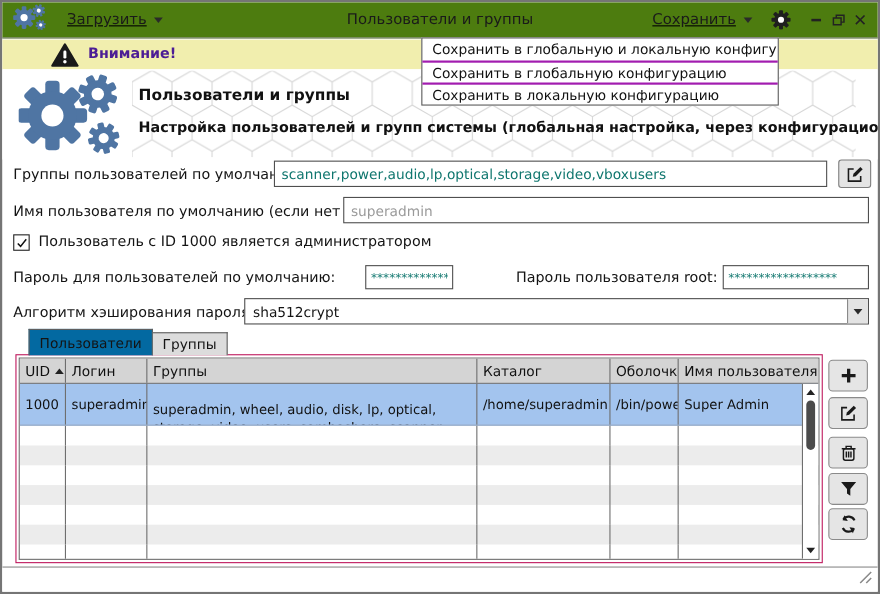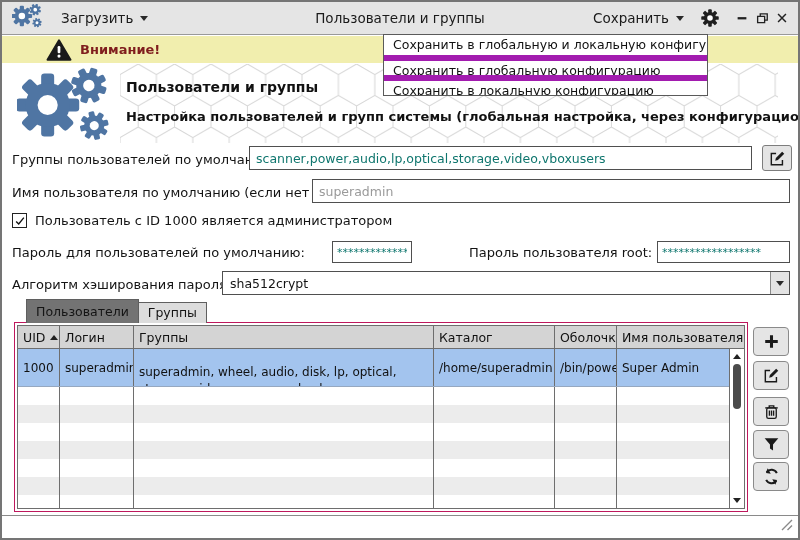--- a/index.html
+++ b/index.html
@@ -1,55 +1,55 @@
 <!DOCTYPE html>
 <html><head>
 <meta charset="utf-8">
 <style>
   html,body{margin:0;padding:0;background:#fff;}
   *{box-sizing:border-box;font-family:"DejaVu Sans","Liberation Sans",sans-serif;}
   .window{position:relative;width:800px;height:540px;border:2px solid #757575;background:#fff;overflow:hidden;}
   
-  .toolbar{position:absolute;left:0;top:0;right:0;height:33px;background:#e5e5e5;border-bottom:1px solid #9a9a9a;display:flex;align-items:center;}
+  .toolbar{position:absolute;left:0;top:0;right:0;height:33px;background:#4d7c0f;border-bottom:1px solid #9a9a9a;display:flex;align-items:center;text-decoration:underline;}
   .logo-sm{margin-left:10px;flex:0 0 auto;}
   .tb-btn{display:flex;align-items:center;gap:7px;font-size:13.5px;color:#1a1a1a;padding:4px 6px;cursor:default;}
   .tb-load{margin-left:12px;}
   .tb-title{position:absolute;left:50%;transform:translateX(-50%);font-size:13.5px;color:#1a1a1a;}
   .tb-right{margin-left:auto;display:flex;align-items:center;gap:11px;margin-right:8px;}
   .arr-down{width:0;height:0;border-left:4.5px solid transparent;border-right:4.5px solid transparent;border-top:5.5px solid #2a2a2a;}
   .winctl{display:flex;align-items:center;gap:4px;margin-left:4px;}
   .winctl .wbtn{width:16px;height:16px;display:flex;align-items:center;justify-content:center;}
   
   .warnbar{position:absolute;left:0;top:34px;right:0;height:27px;background:#f1eeae;display:flex;align-items:center;}
   .warn-icon{position:absolute;left:44px;top:3px;}
-  .warn-text{margin-left:78px;font-size:13px;font-weight:700;color:#7f1d1d;}
+  .warn-text{margin-left:78px;font-size:13px;font-weight:700;color:#4c1d95;}
   
   .save-menu{position:absolute;left:381px;top:32px;width:325px;background:#fff;border:1px solid #5a5a5a;z-index:30;}
   .save-menu .mi{height:20px;line-height:20px;padding:0 9px;font-size:12.5px;color:#111;white-space:nowrap;overflow:hidden;}
-  .save-menu .mi + .mi{border-top:6px solid #a21caf;}
+  .save-menu .mi + .mi{border-top:2px solid #a21caf;}
   
   .hdr{position:absolute;left:0;top:61px;right:0;height:82px;background:#fff;}
   .hexbg{position:absolute;left:118px;top:1px;right:20px;bottom:2px;}
   .logo-big{position:absolute;left:15px;top:3px;}
   .hdr-title{position:absolute;left:124px;top:16px;font-size:14px;font-weight:700;color:#111;}
   .hdr-sub{position:absolute;left:124px;top:46px;font-size:13px;font-weight:700;color:#111;white-space:nowrap;}
   
   .flabel{position:absolute;font-size:13px;color:#141414;white-space:nowrap;}
   .finput{position:absolute;height:24px;border:1px solid #4f4f4f;background:#fff;font-size:12.5px;color:#0f766e;padding:0 6px;outline:none;}
   .finput::placeholder{color:#9a9a9a;}
   .pw{font-size:11px;letter-spacing:0px;padding:0 4px;height:22px;}
   .iconbtn{position:absolute;background:#e4e4e4;border:1px solid #7d7d7d;border-radius:3px;display:flex;align-items:center;justify-content:center;}
   .checkbox{position:absolute;left:10px;top:211px;width:15px;height:15px;border:1px solid #222;background:#fff;display:flex;align-items:center;justify-content:center;}
   .combo{position:absolute;left:220px;top:269px;width:568px;height:24px;border:1px solid #4f4f4f;background:#fff;display:flex;align-items:center;}
   .combo-text{flex:1;font-size:12.5px;padding:0 7px;color:#141414;}
   .combo-btn{width:19px;align-self:stretch;background:#e3e3e3;border-left:1px solid #8a8a8a;display:flex;align-items:center;justify-content:center;}
   
   .tabs{position:absolute;left:24px;top:297px;display:flex;align-items:flex-end;z-index:3;height:24px;}
   .tab{border:1px solid #5f5f5f;border-bottom:none;padding:0 9px;font-size:12.5px;color:#141414;white-space:nowrap;}
-  .tab.active{background:#737373;height:24px;line-height:23px;}
+  .tab.active{background:#0369a1;height:24px;line-height:23px;}
   .tab.inactive{background:#dcdcdc;height:21px;line-height:20px;border-left:none;}
   
   .tbl-outer{position:absolute;left:12px;top:320px;width:734px;height:190px;border:1px solid #be185d;background:#fff;}
   .tbl-inner{position:absolute;left:2px;top:2px;right:2px;bottom:2px;border:1px solid #6e6e6e;overflow:hidden;background:#fff;}
   .tgrid{display:grid;grid-template-columns:42px 74px 300px 121px 62px 1fr;}
   .tbl-head{height:23px;background:#d4d4d4;border-bottom:1px solid #6e6e6e;}
   .tbl-head .hcell{display:flex;align-items:center;gap:5px;padding:0 5px;font-size:12.5px;color:#111;border-right:1px solid #6e6e6e;overflow:hidden;white-space:nowrap;}
   .tbl-head .hcell:last-child{border-right:none;}
   .sort-up{width:0;height:0;border-left:4px solid transparent;border-right:4px solid transparent;border-bottom:5px solid #222;}
   .trow .cell{border-right:1px solid #6e6e6e;padding:0 5px;font-size:12px;color:#111;overflow:hidden;display:flex;align-items:center;}

